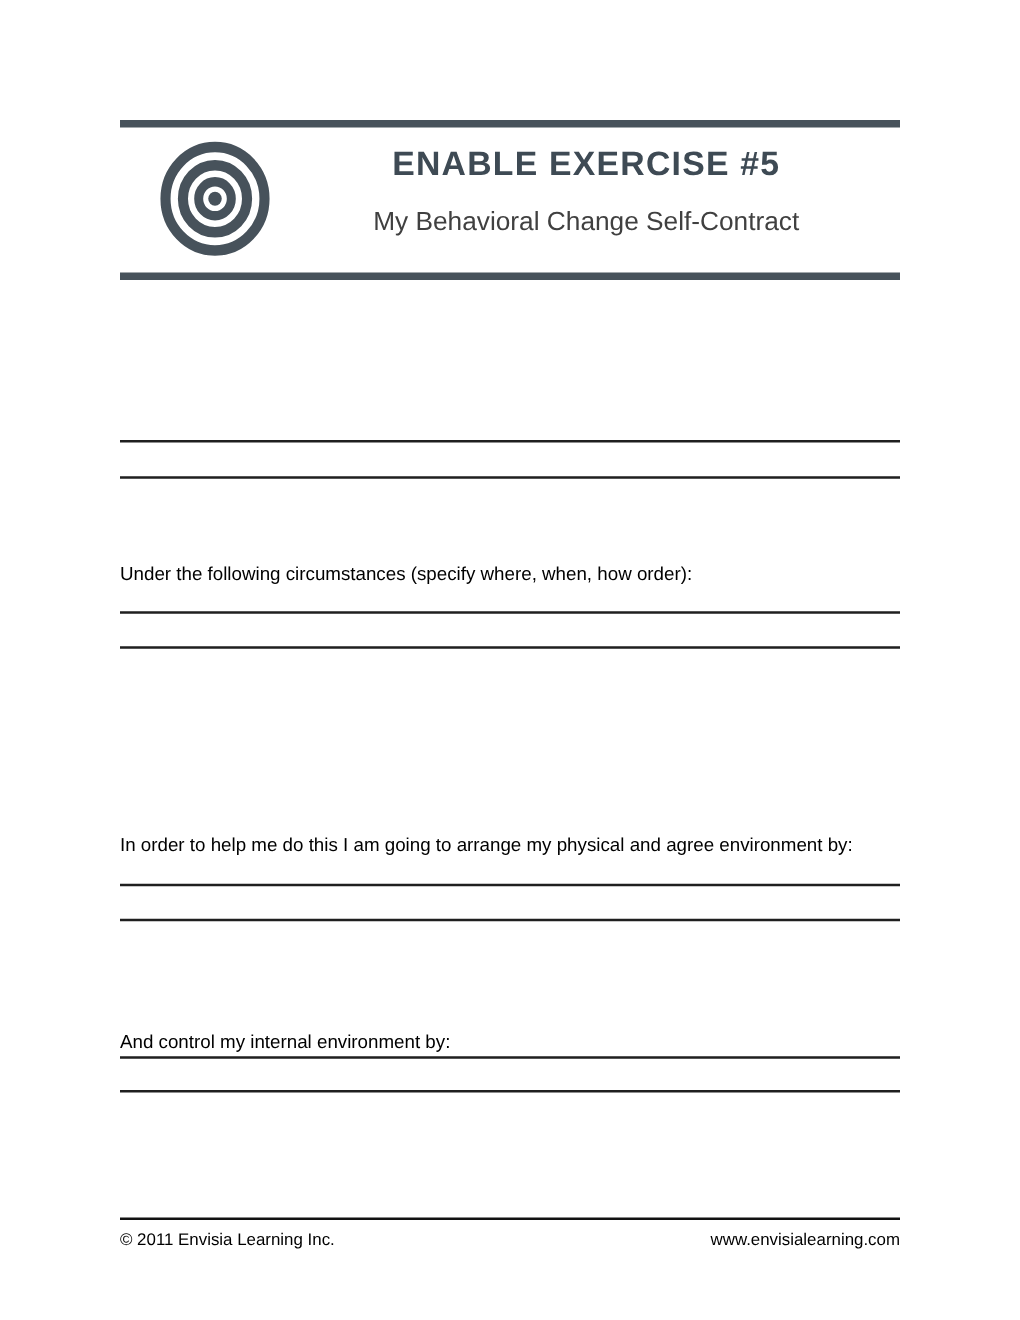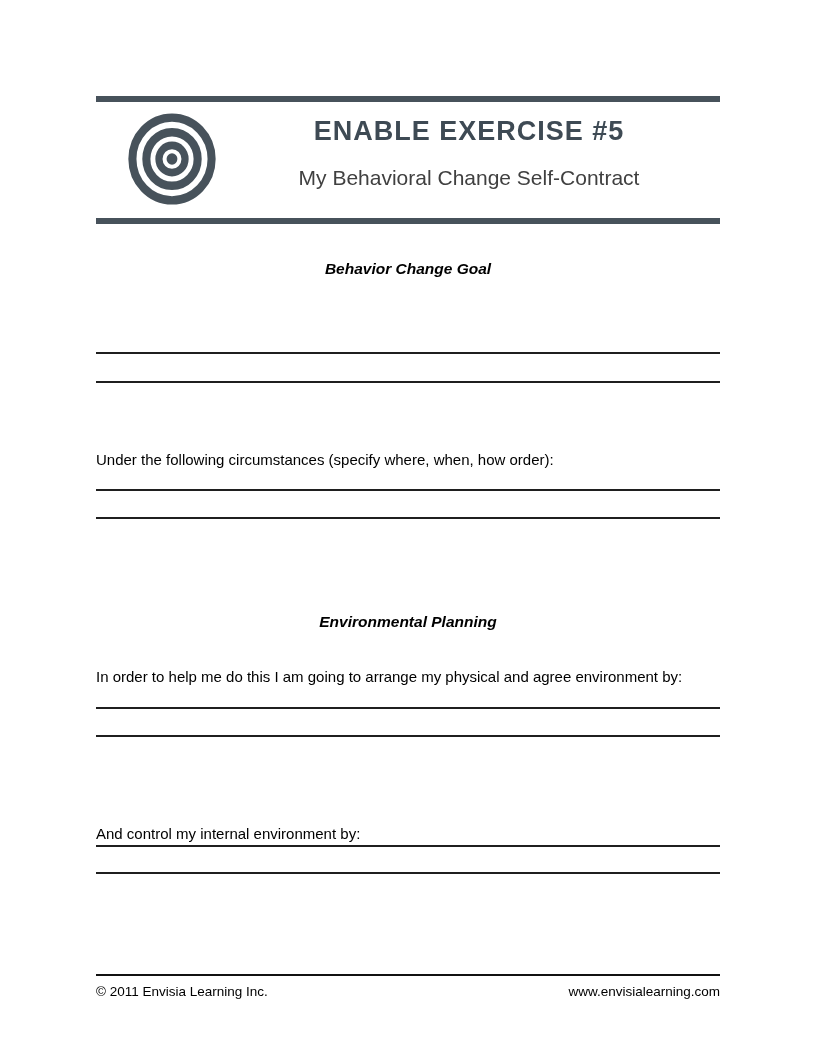--- a/index.html
+++ b/index.html
@@ -116,30 +116,28 @@
     </svg>
   </div>
 
   <div class="header-text">
     <div class="page-title">ENABLE EXERCISE #5</div>
     <div class="page-subtitle">My Behavioral Change Self-Contract</div>
   </div>
 
   <div class="rule-slate" style="top:218px;"></div>
 
-  <div class="section-heading" style="top:260px;">Behavior Change Goal</div>
 
   <div class="write-line" style="top:352px;"></div>
   <div class="write-line" style="top:381px;"></div>
 
   <div class="prompt-label" style="top:451px;">Under the following circumstances (specify where, when, how order):</div>
   <div class="write-line" style="top:489px;"></div>
   <div class="write-line" style="top:517px;"></div>
 
-  <div class="section-heading" style="top:613px;">Environmental Planning</div>
 
   <div class="prompt-label" style="top:668px;">In order to help me do this I am going to arrange my physical and agree environment by:</div>
   <div class="write-line" style="top:707px;"></div>
   <div class="write-line" style="top:735px;"></div>
 
   <div class="prompt-label" style="top:825px;">And control my internal environment by:</div>
   <div class="write-line" style="top:845px;"></div>
   <div class="write-line" style="top:872px;"></div>
 
   <div class="footer-rule"></div>

